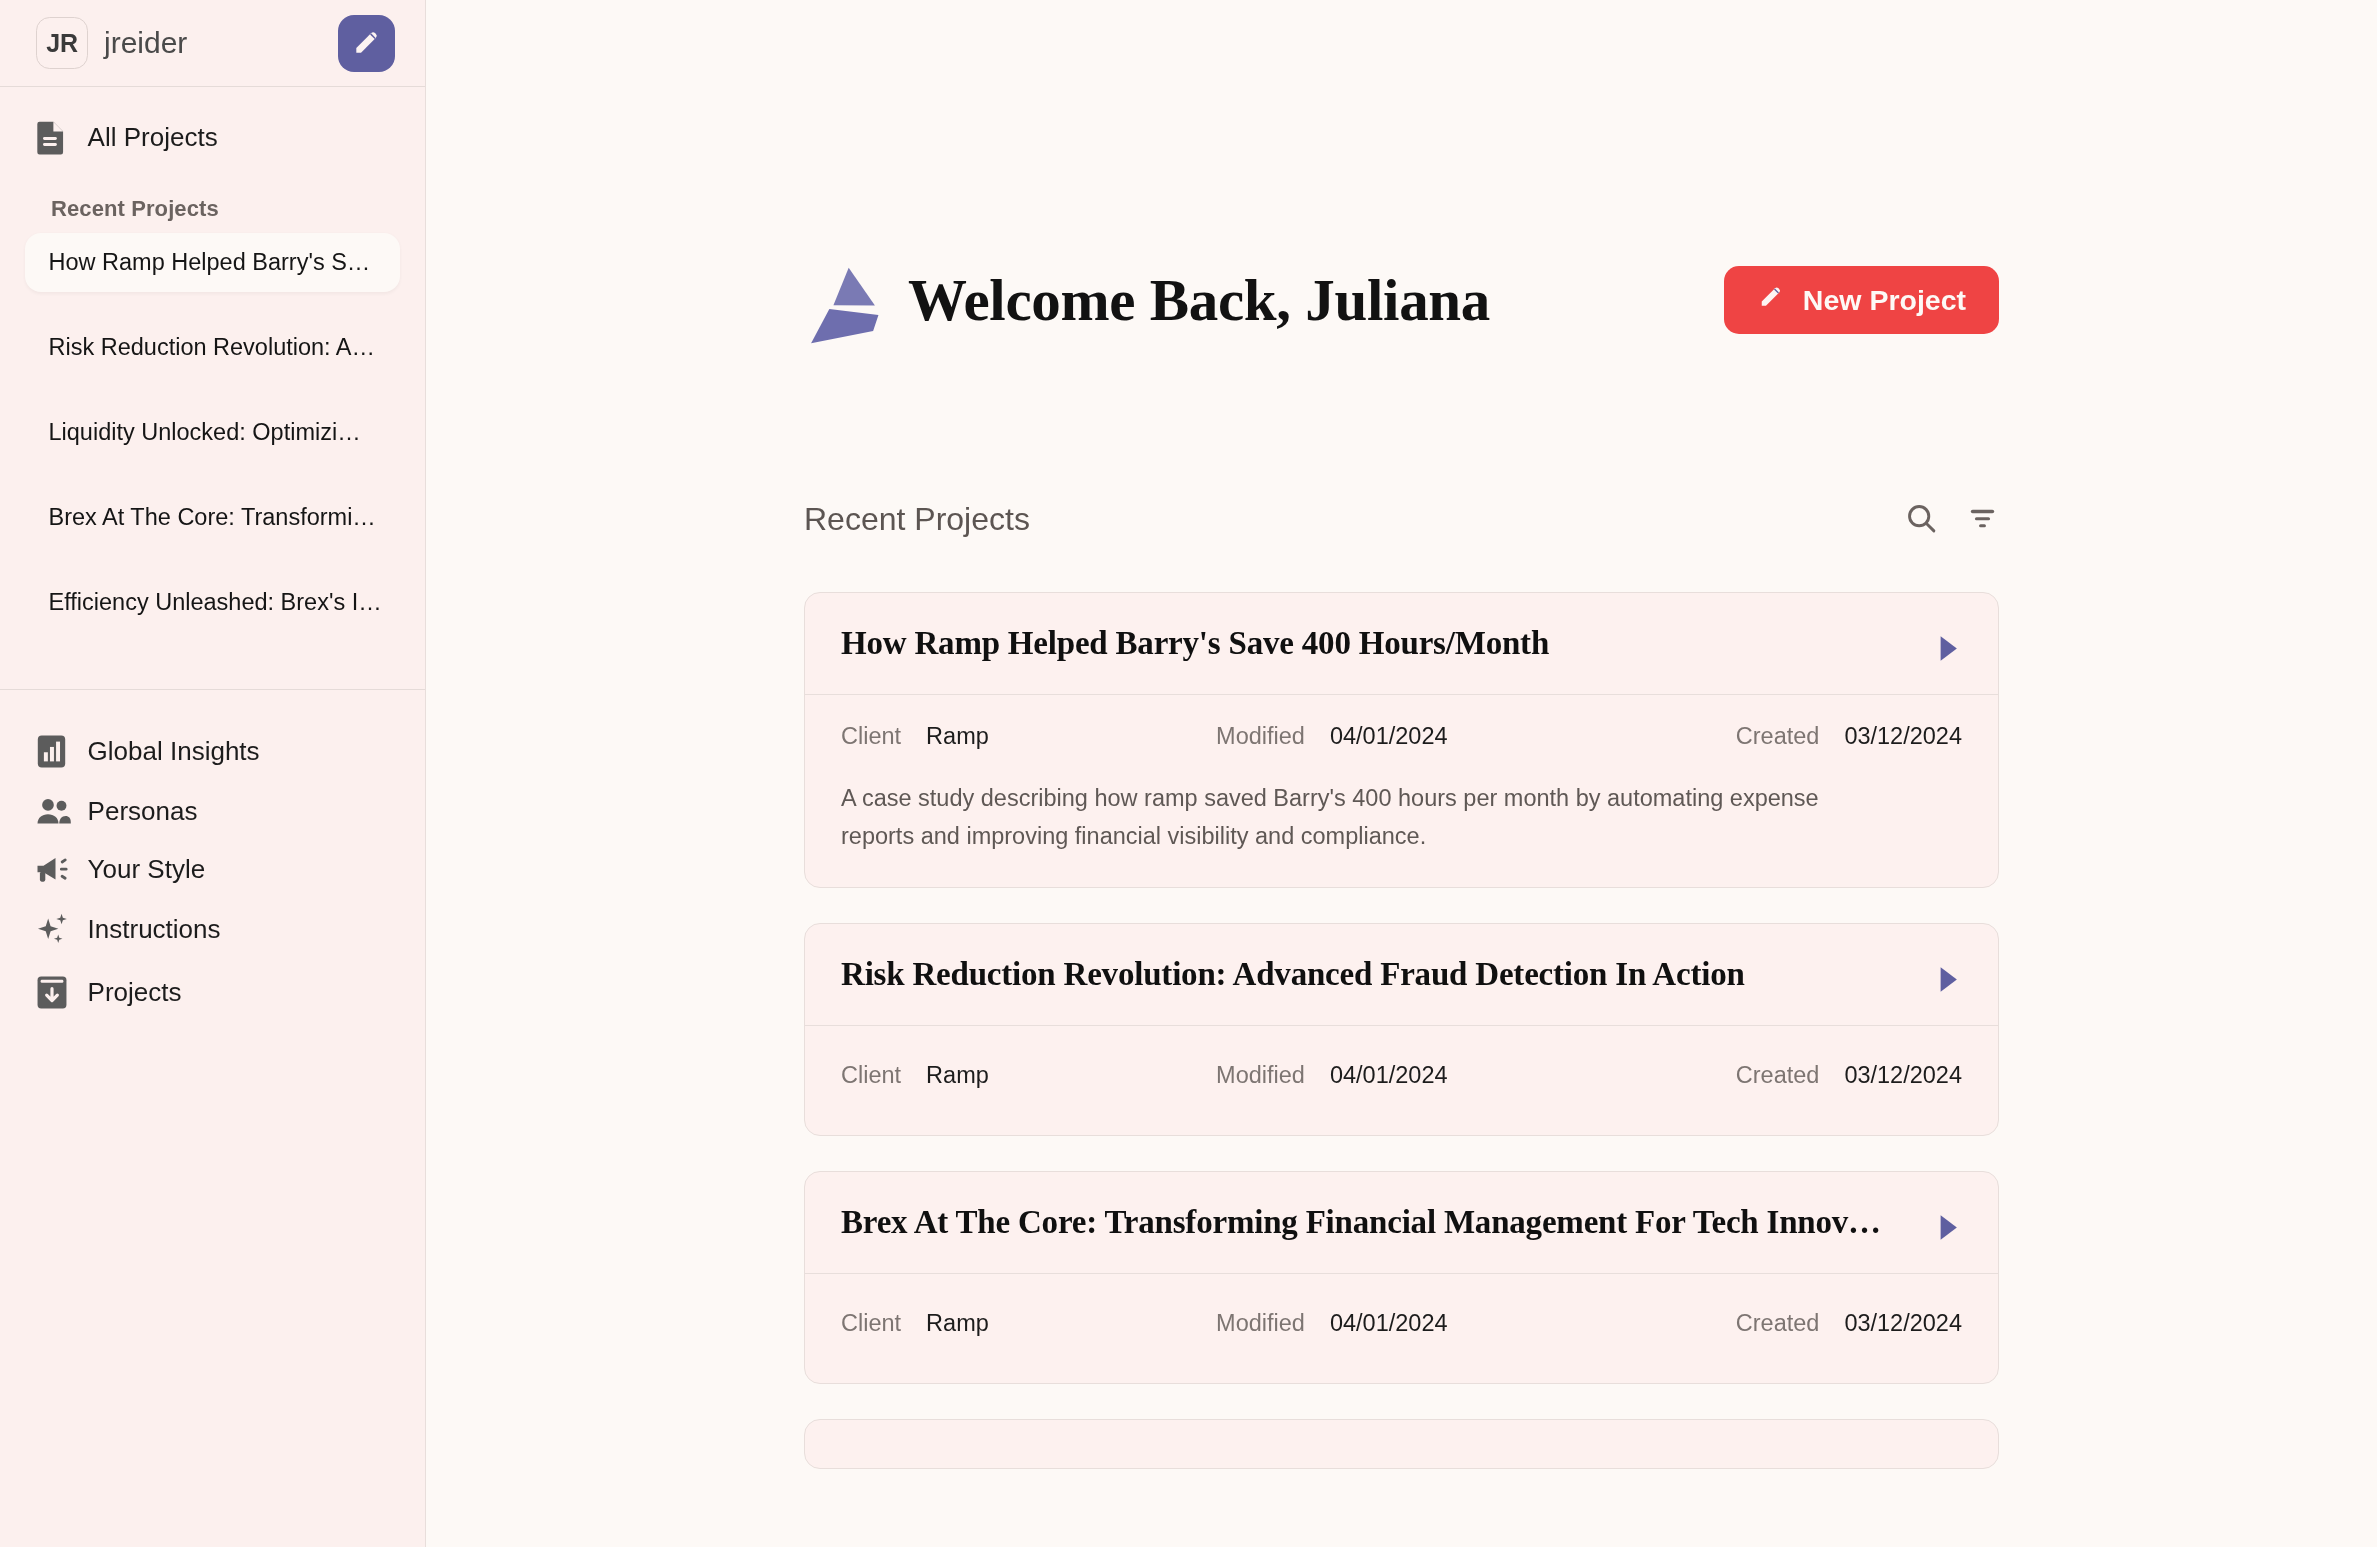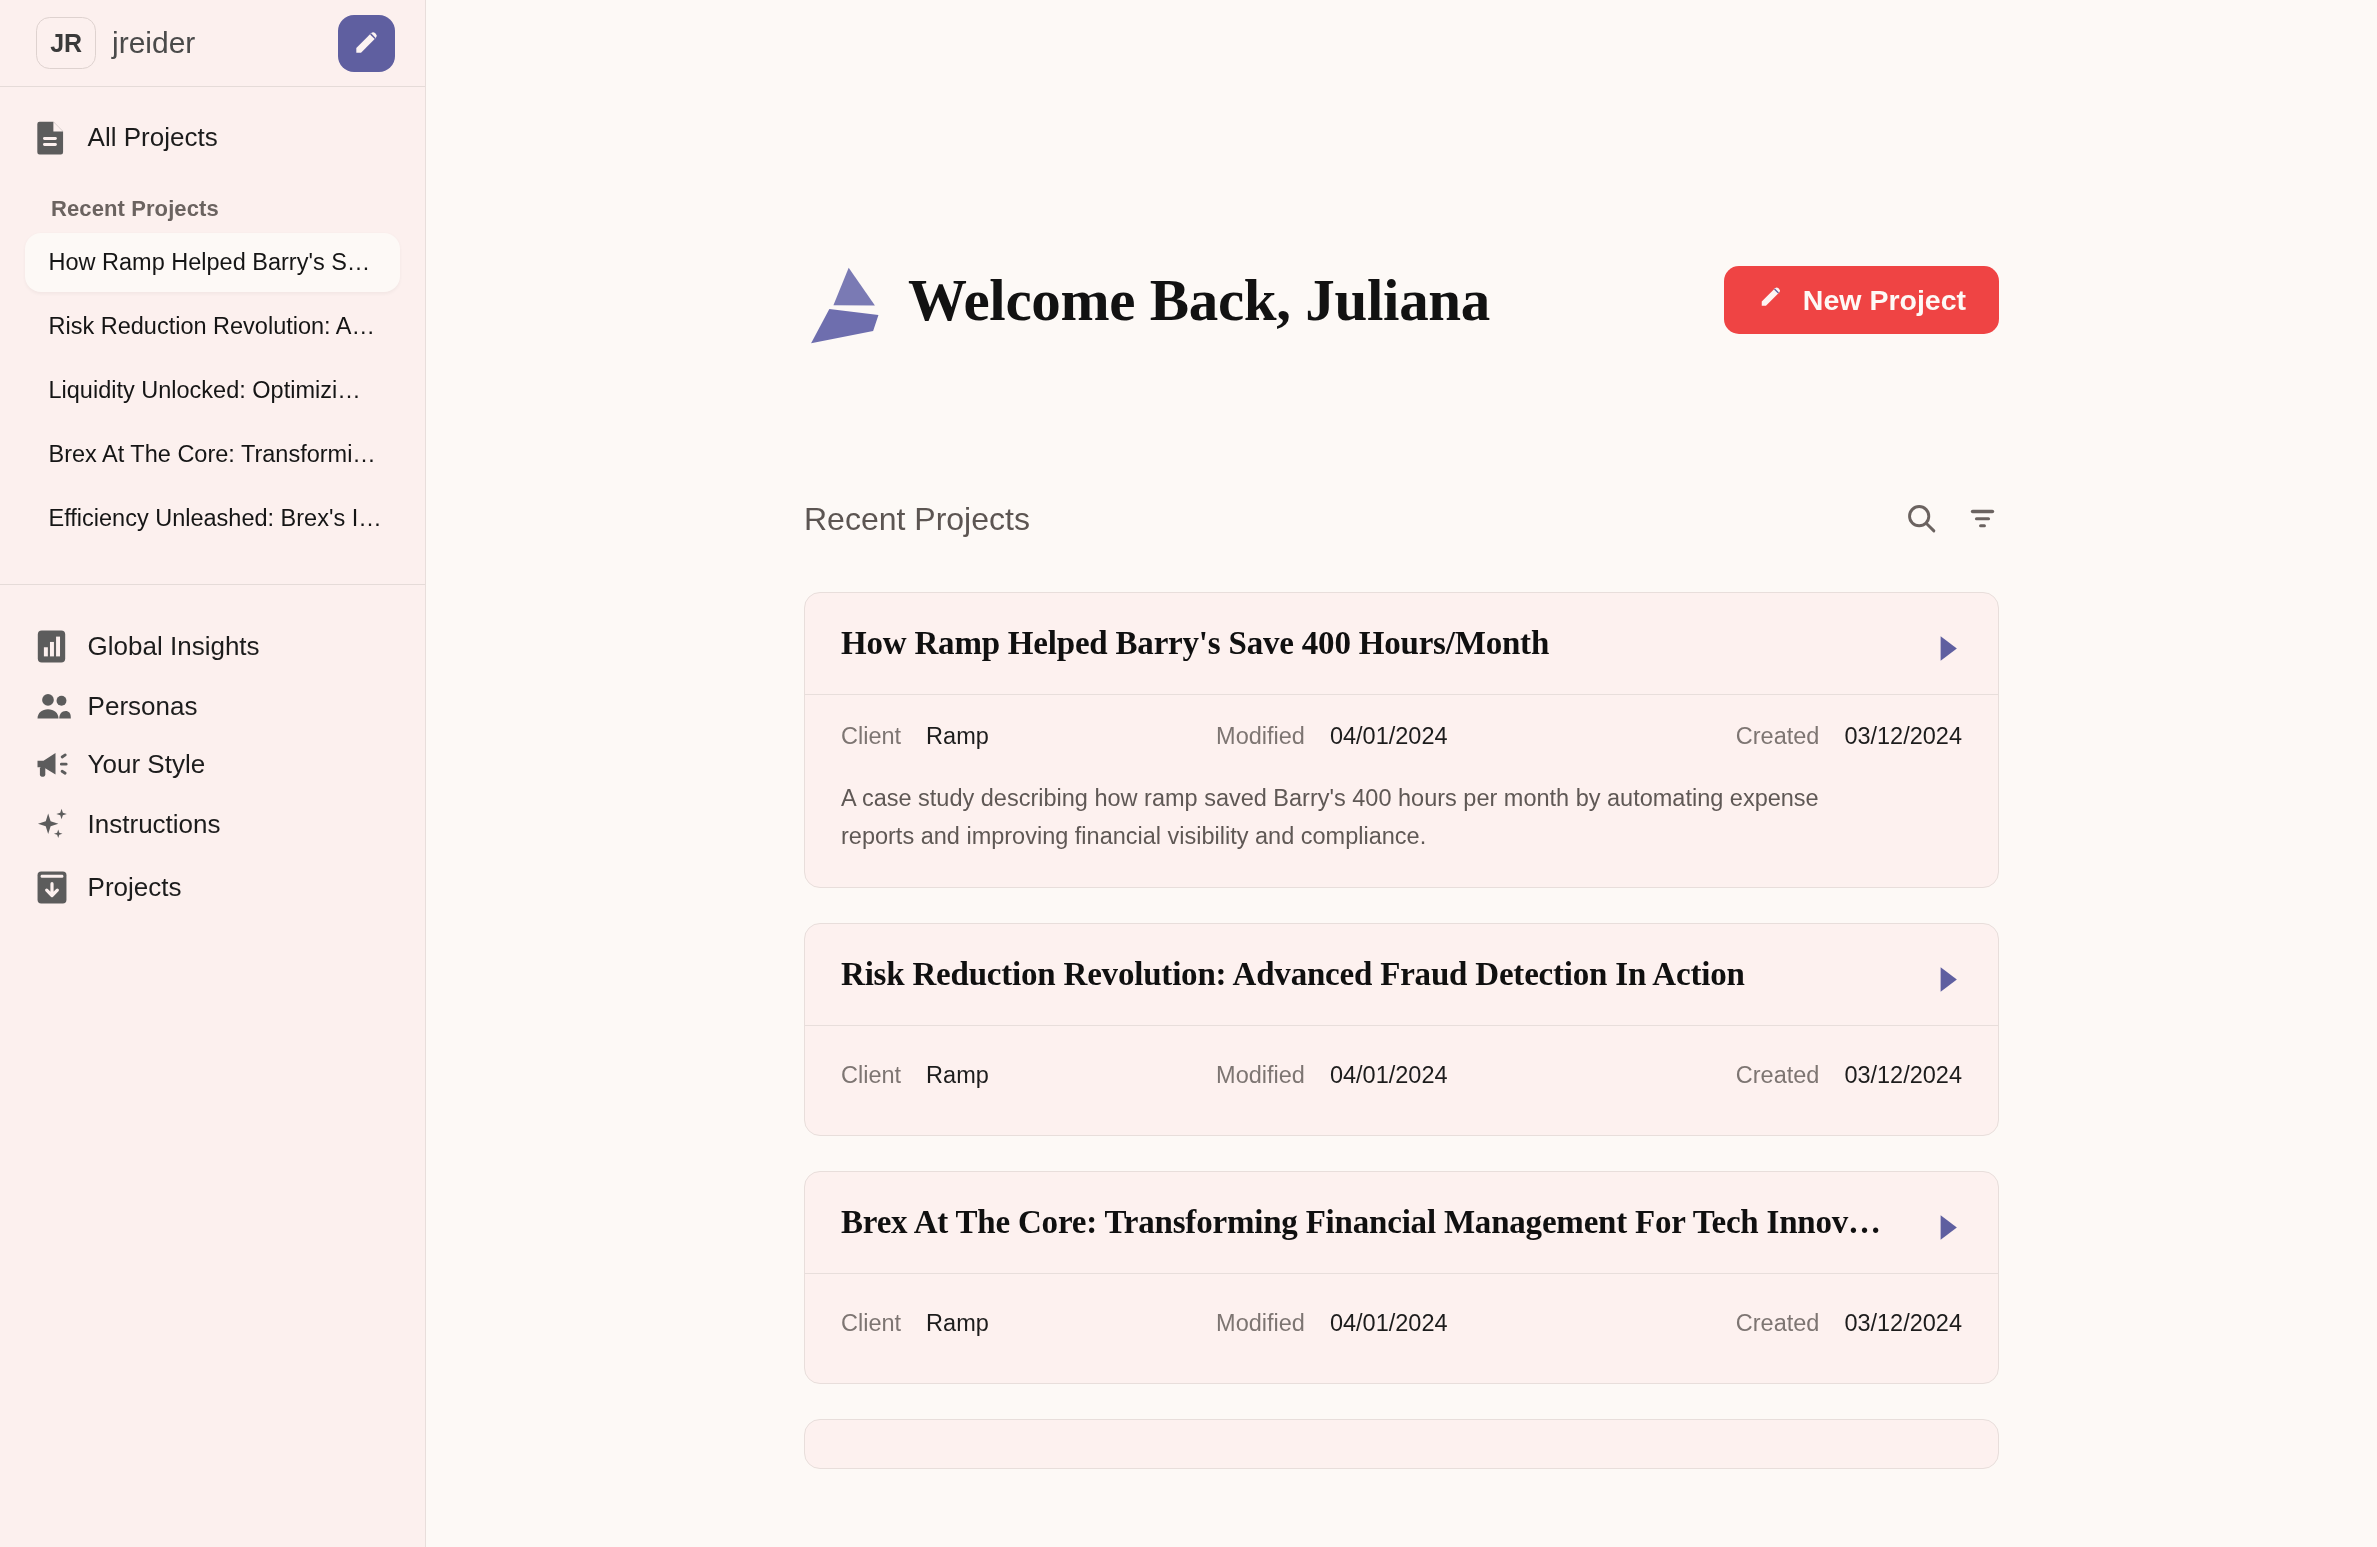--- a/index.html
+++ b/index.html
@@ -31,21 +31,21 @@
   #sidebar-header {
     height: 87px;
     flex: 0 0 87px;
     display: flex;
     align-items: center;
     padding: 0 30px 0 36px;
     border-bottom: 1.2px solid #e5dbd8;
   }
 
   #avatar-badge {
-    width: 60px;
+    width: 52px;
     height: 52px;
     border: 1.9px solid #ded2cf;
     border-radius: 13.6px;
     display: flex;
     align-items: center;
     justify-content: center;
     font-size: 25px;
     font-weight: 700;
     color: #3a3a3a;
     letter-spacing: -0.3px;
@@ -114,21 +114,21 @@
   }
 
   .recent-item {
     font-size: 23.5px;
     color: #151515;
     padding: 16px 23.5px;
     border-radius: 16px;
     white-space: nowrap;
     overflow: hidden;
     cursor: pointer;
-    margin-bottom: 5px;
+    margin-bottom: 26px;
   }
 
   .recent-item.selected {
     background: #fdf9f6;
     box-shadow: 0 1.2px 3.7px rgba(0,0,0,0.045);
   }
 
   #sidebar-divider {
     height: 1.2px;
     background: #e5dbd8;

